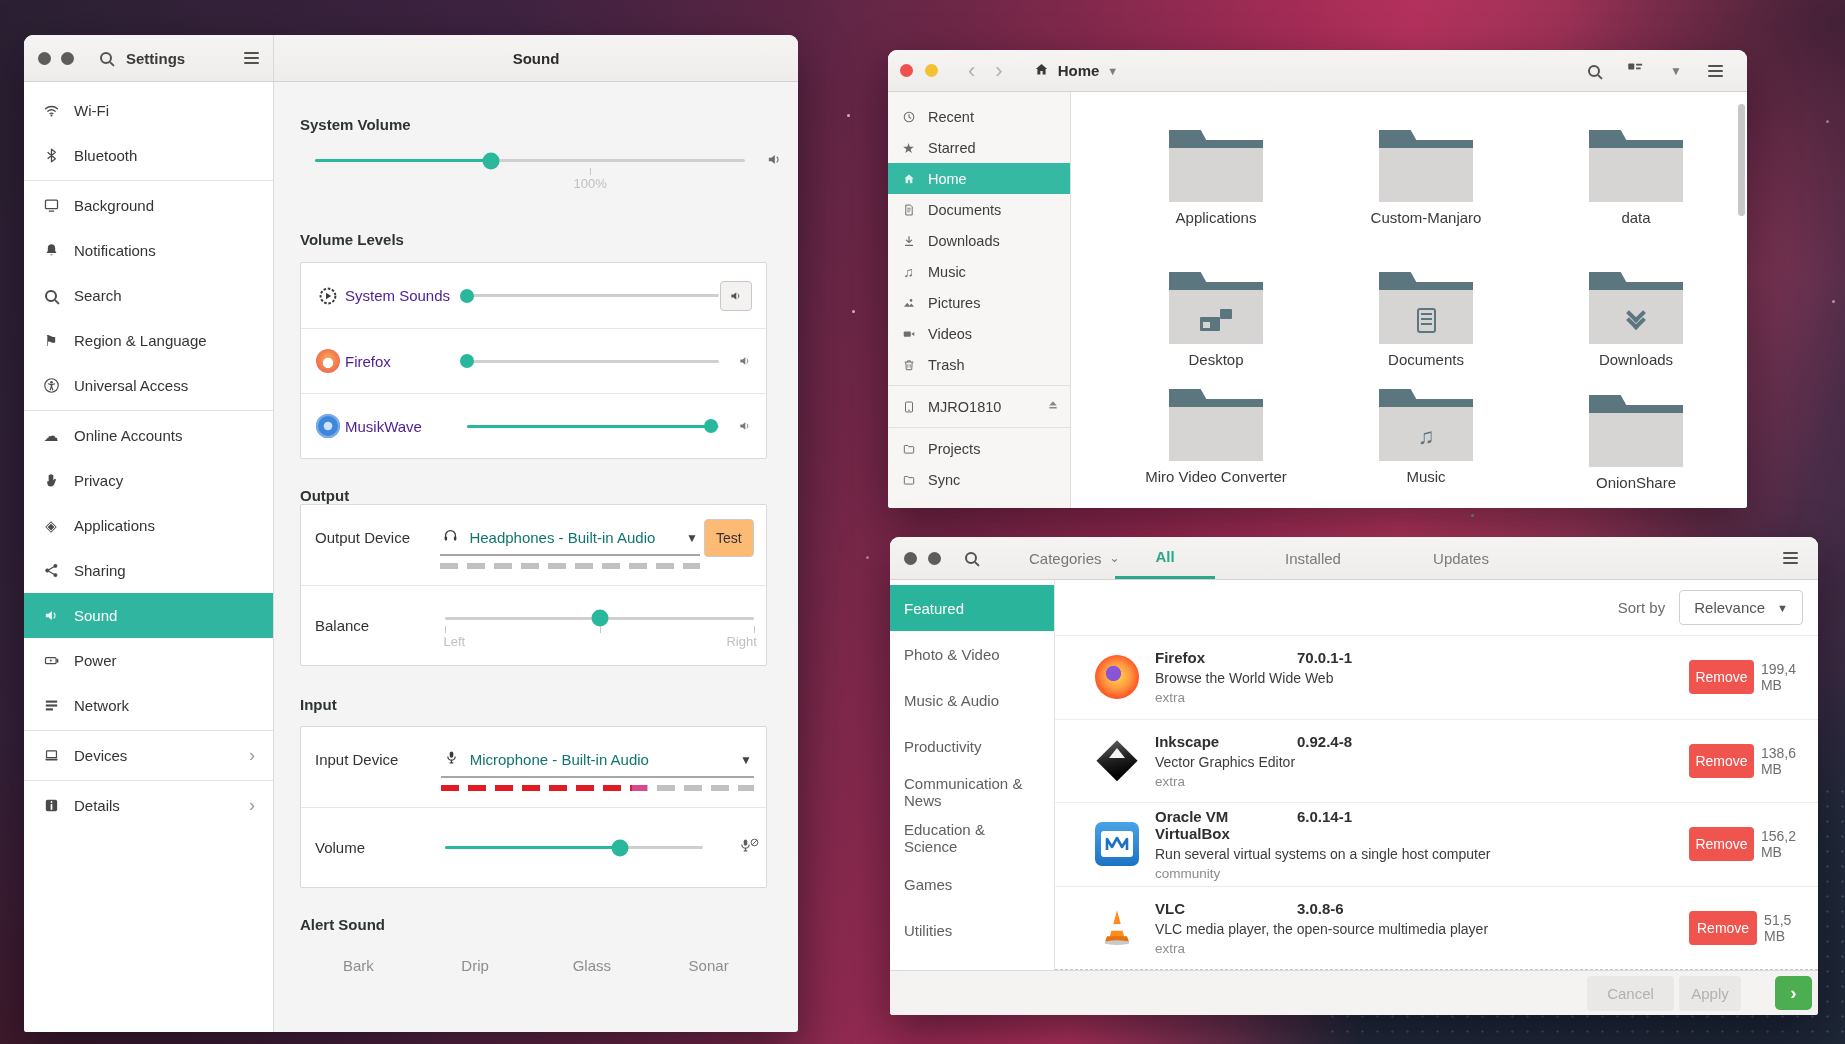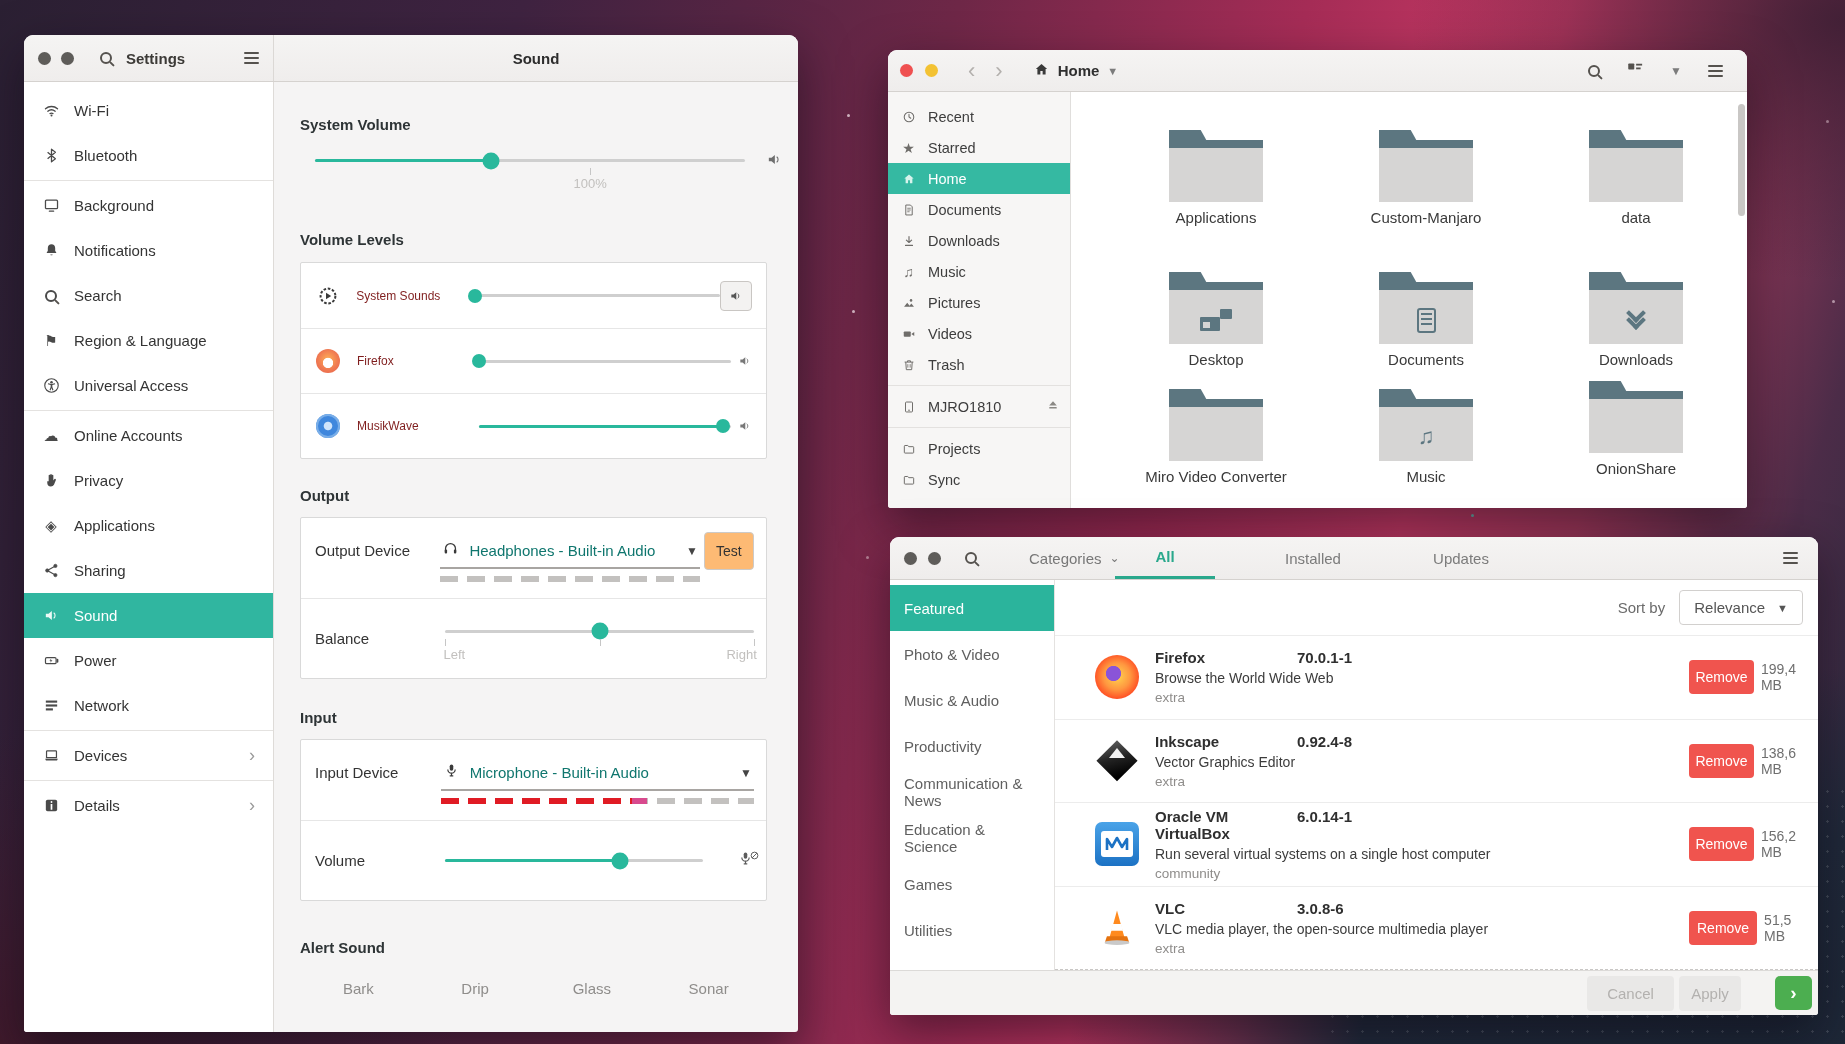--- a/index.html
+++ b/index.html
@@ -51,21 +51,21 @@
   .track{height:3px;background:#cfcfcf;border-radius:2px;position:relative;}
   .fill{position:absolute;left:0;top:0;height:3px;background:var(--teal2);border-radius:2px;}
   .knob{position:absolute;top:50%;transform:translate(-50%,-50%);width:17px;height:17px;border-radius:50%;background:var(--teal2);}
   .knob.small{width:14px;height:14px;}
   .tick{position:absolute;width:1px;height:7px;background:#c6c6c6;top:9px;}
   .ticklbl{position:absolute;top:17px;font-size:13px;color:#c2c0be;transform:translateX(-50%);}
   .card{background:#fff;border:1px solid var(--card-border);border-radius:2px;width:467px;}
   .vrow{height:65px;display:flex;align-items:center;padding:0 14px;}
   .vrow + .vrow{border-top:1px solid #e6e6e6;}
   .vrow .appic{width:26px;display:flex;justify-content:center;}
-  .vrow .vname{width:122px;font-size:12px;color:#7f1d1d;margin-left:16px;}
+  .vrow .vname{width:122px;font-size:15px;color:#4c1d95;margin-left:4px;}
   .vrow .vslider{width:252px;}
   .vrow .vend{margin-left:auto;color:#787878;display:flex;align-items:center;}
   .vbtn{width:32px;height:30px;border:1px solid #c9c6c3;border-radius:4px;background:#f3f2f1;display:flex;align-items:center;justify-content:center;color:#555;}
   .ff-ic{width:24px;height:24px;border-radius:50%;display:inline-block;
     background:radial-gradient(circle at 50% 58%, #fff 0 26%, rgba(255,255,255,0) 30%),
                radial-gradient(circle at 50% 45%, #ffb257 0%, #f07b52 55%, #e8604a 100%);}
   .mw-ic{width:24px;height:24px;border-radius:50%;display:inline-block;
     background:radial-gradient(circle at 50% 50%, #cfe4fb 0 22%, #3f87dd 28% 100%);
     box-shadow:inset 0 0 0 2px #79aee8;}
   .orow{display:flex;align-items:flex-start;padding:14px 12px 0 14px;position:relative;}
@@ -399,21 +399,21 @@
           <span class="vend">
               <svg class="i14" viewBox="0 0 24 24" fill="currentColor">
                 <path d="M4 9.5v5h3.8l4.7 3.8V5.7L7.8 9.5H4z"></path>
                 <path d="M15.5 8.5c2 1.6 2 5.4 0 7" fill="none" stroke="currentColor" stroke-width="1.6" stroke-linecap="round"></path>
               </svg>
             </span>
         </div>
       </div>
 
       <div class="ph" style="margin-top:28px">Output</div>
-      <div class="card" style="margin-top:13px">
+      <div class="card" style="">
         <div class="orow" style="padding-bottom:16px">
           <span class="olabel">Output Device</span>
           <span class="combo">
             <span class="cline">
               <span style="color:#3a3a3a"><svg class="i16" viewBox="0 0 24 24" fill="none" stroke="currentColor" stroke-width="1.8">
                     <path d="M5 17v-5a7 7 0 0 1 14 0v5"></path>
                     <rect x="3.8" y="13.5" width="3.4" height="5.5" rx="1.4" fill="currentColor" stroke="none"></rect>
                     <rect x="16.8" y="13.5" width="3.4" height="5.5" rx="1.4" fill="currentColor" stroke="none"></rect>
                   </svg></span>
               <span class="cval">Headphones - Built-in Audio</span>
@@ -474,21 +474,21 @@
                 <path d="M6.8 10.5a5.2 5.2 0 0 0 10.4 0M12 15.7v3.8M9.5 19.5h5"></path>
               </svg>
             <svg width="9" height="9" viewBox="0 0 24 24" style="position:absolute;right:-5px;top:1px" fill="none" stroke="currentColor" stroke-width="2.6">
                 <circle cx="12" cy="12" r="9"></circle>
                 <path d="M5.5 18.5l13-13"></path>
               </svg>
           </span>
         </div>
       </div>
 
-      <div class="ph" style="margin-top:38px">Alert Sound</div>
+      <div class="ph" style="margin-top:28px">Alert Sound</div>
       <div class="alertopts">
         <span class="aopt">Bark</span>
         <span class="aopt">Drip</span>
         <span class="aopt">Glass</span>
         <span class="aopt">Sonar</span>
       </div>
     </div>
   </div>
 </div>
 
@@ -700,21 +700,21 @@
       </div>
       <div class="fcell" style="left:280px;top:297px">
         <div class="bfolder">
             <i class="strip"></i>
             <i class="tab"></i>
             <i class="fb"></i>
           <span class="emblem em-mus">♫</span>
           </div>
         <div class="fname">Music</div>
       </div>
-      <div class="fcell" style="left:490px;top:289px">
+      <div class="fcell" style="left:490px;top:303px">
         <div class="bfolder">
             <i class="strip"></i>
             <i class="tab"></i>
             <i class="fb"></i>
           </div>
         <div class="fname">OnionShare</div>
       </div>
       <div class="vscroll"></div>
     </div>
   </div>

